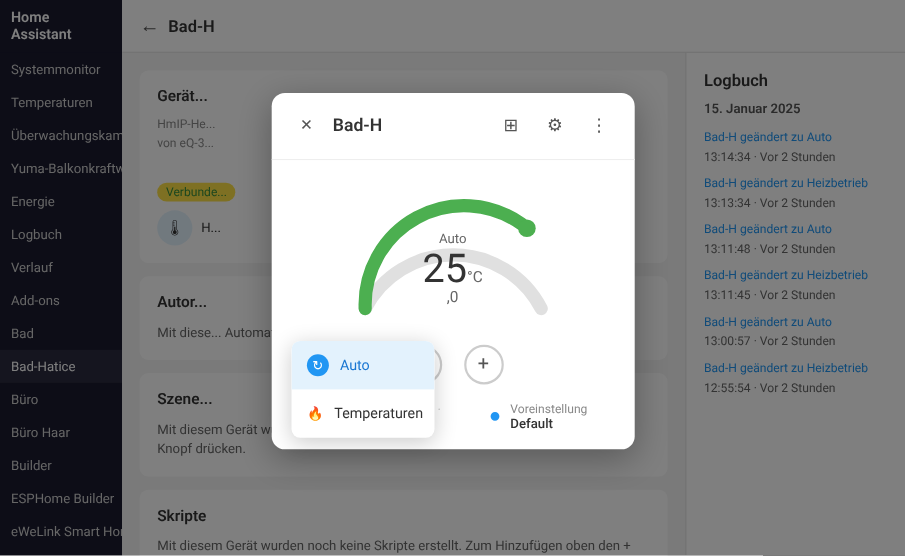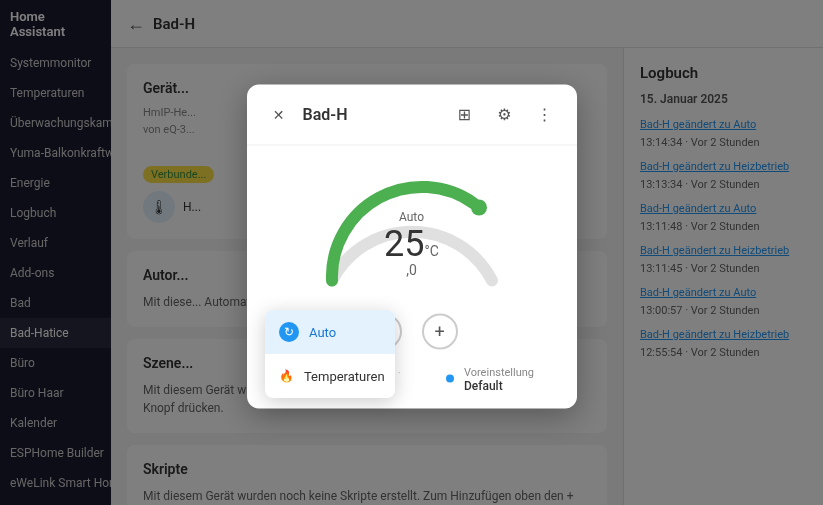--- a/index.html
+++ b/index.html
@@ -141,21 +141,20 @@
       margin-bottom: 12px;
     }
     .logbook-entry {
       margin-bottom: 10px;
     }
     .logbook-entry-link {
       color: #2196f3;
       font-size: 11px;
       cursor: pointer;
       display: block;
-      text-decoration: underline;
     }
     .logbook-entry-meta {
       font-size: 11px;
       color: #666;
     }
 
     
     .overlay-backdrop {
       position: fixed;
       top: 0; left: 0;
@@ -348,21 +347,21 @@
   <div class="sidebar-item">Überwachungskameras</div>
   <div class="sidebar-item">Yuma-Balkonkraftwerk</div>
   <div class="sidebar-item">Energie</div>
   <div class="sidebar-item">Logbuch</div>
   <div class="sidebar-item">Verlauf</div>
   <div class="sidebar-item">Add-ons</div>
   <div class="sidebar-item">Bad</div>
   <div class="sidebar-item active">Bad-Hatice</div>
   <div class="sidebar-item">Büro</div>
   <div class="sidebar-item">Büro Haar</div>
-  <div class="sidebar-item">Kalender</div>
+  <div class="sidebar-item">Builder</div>
   <div class="sidebar-item">ESPHome Builder</div>
   <div class="sidebar-item">eWeLink Smart Home</div>
   <div class="sidebar-item">File editor</div>
 
 </div>
 
 <div class="main">
 
   <div class="main-header">
     <span class="back-btn">←</span>

